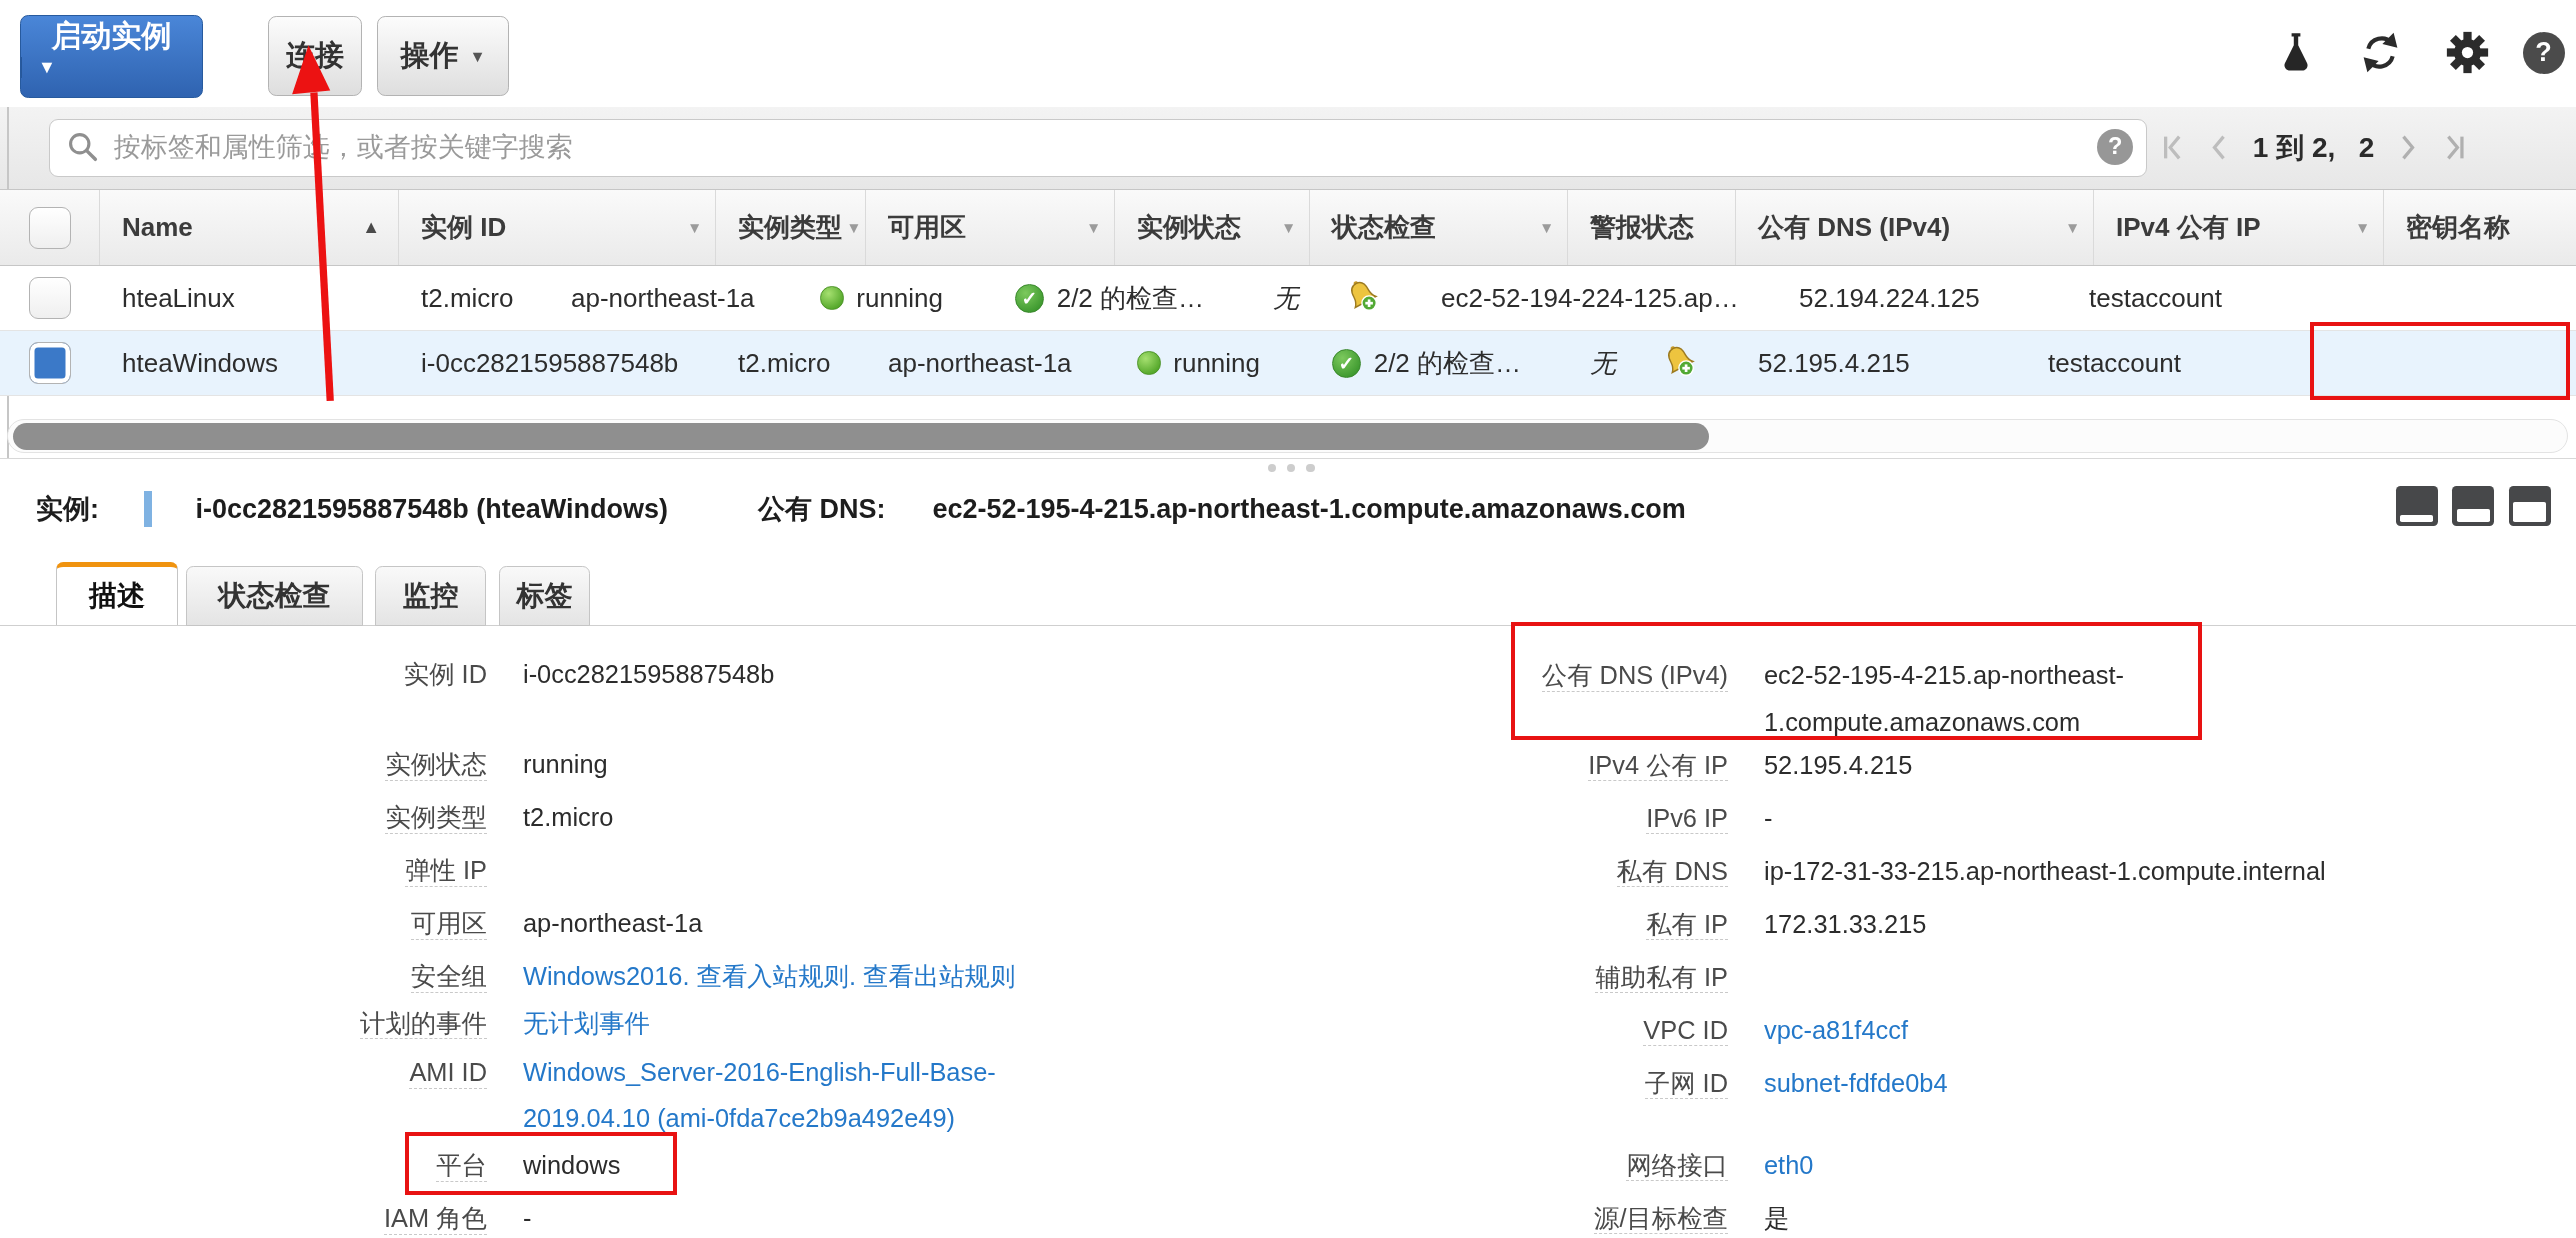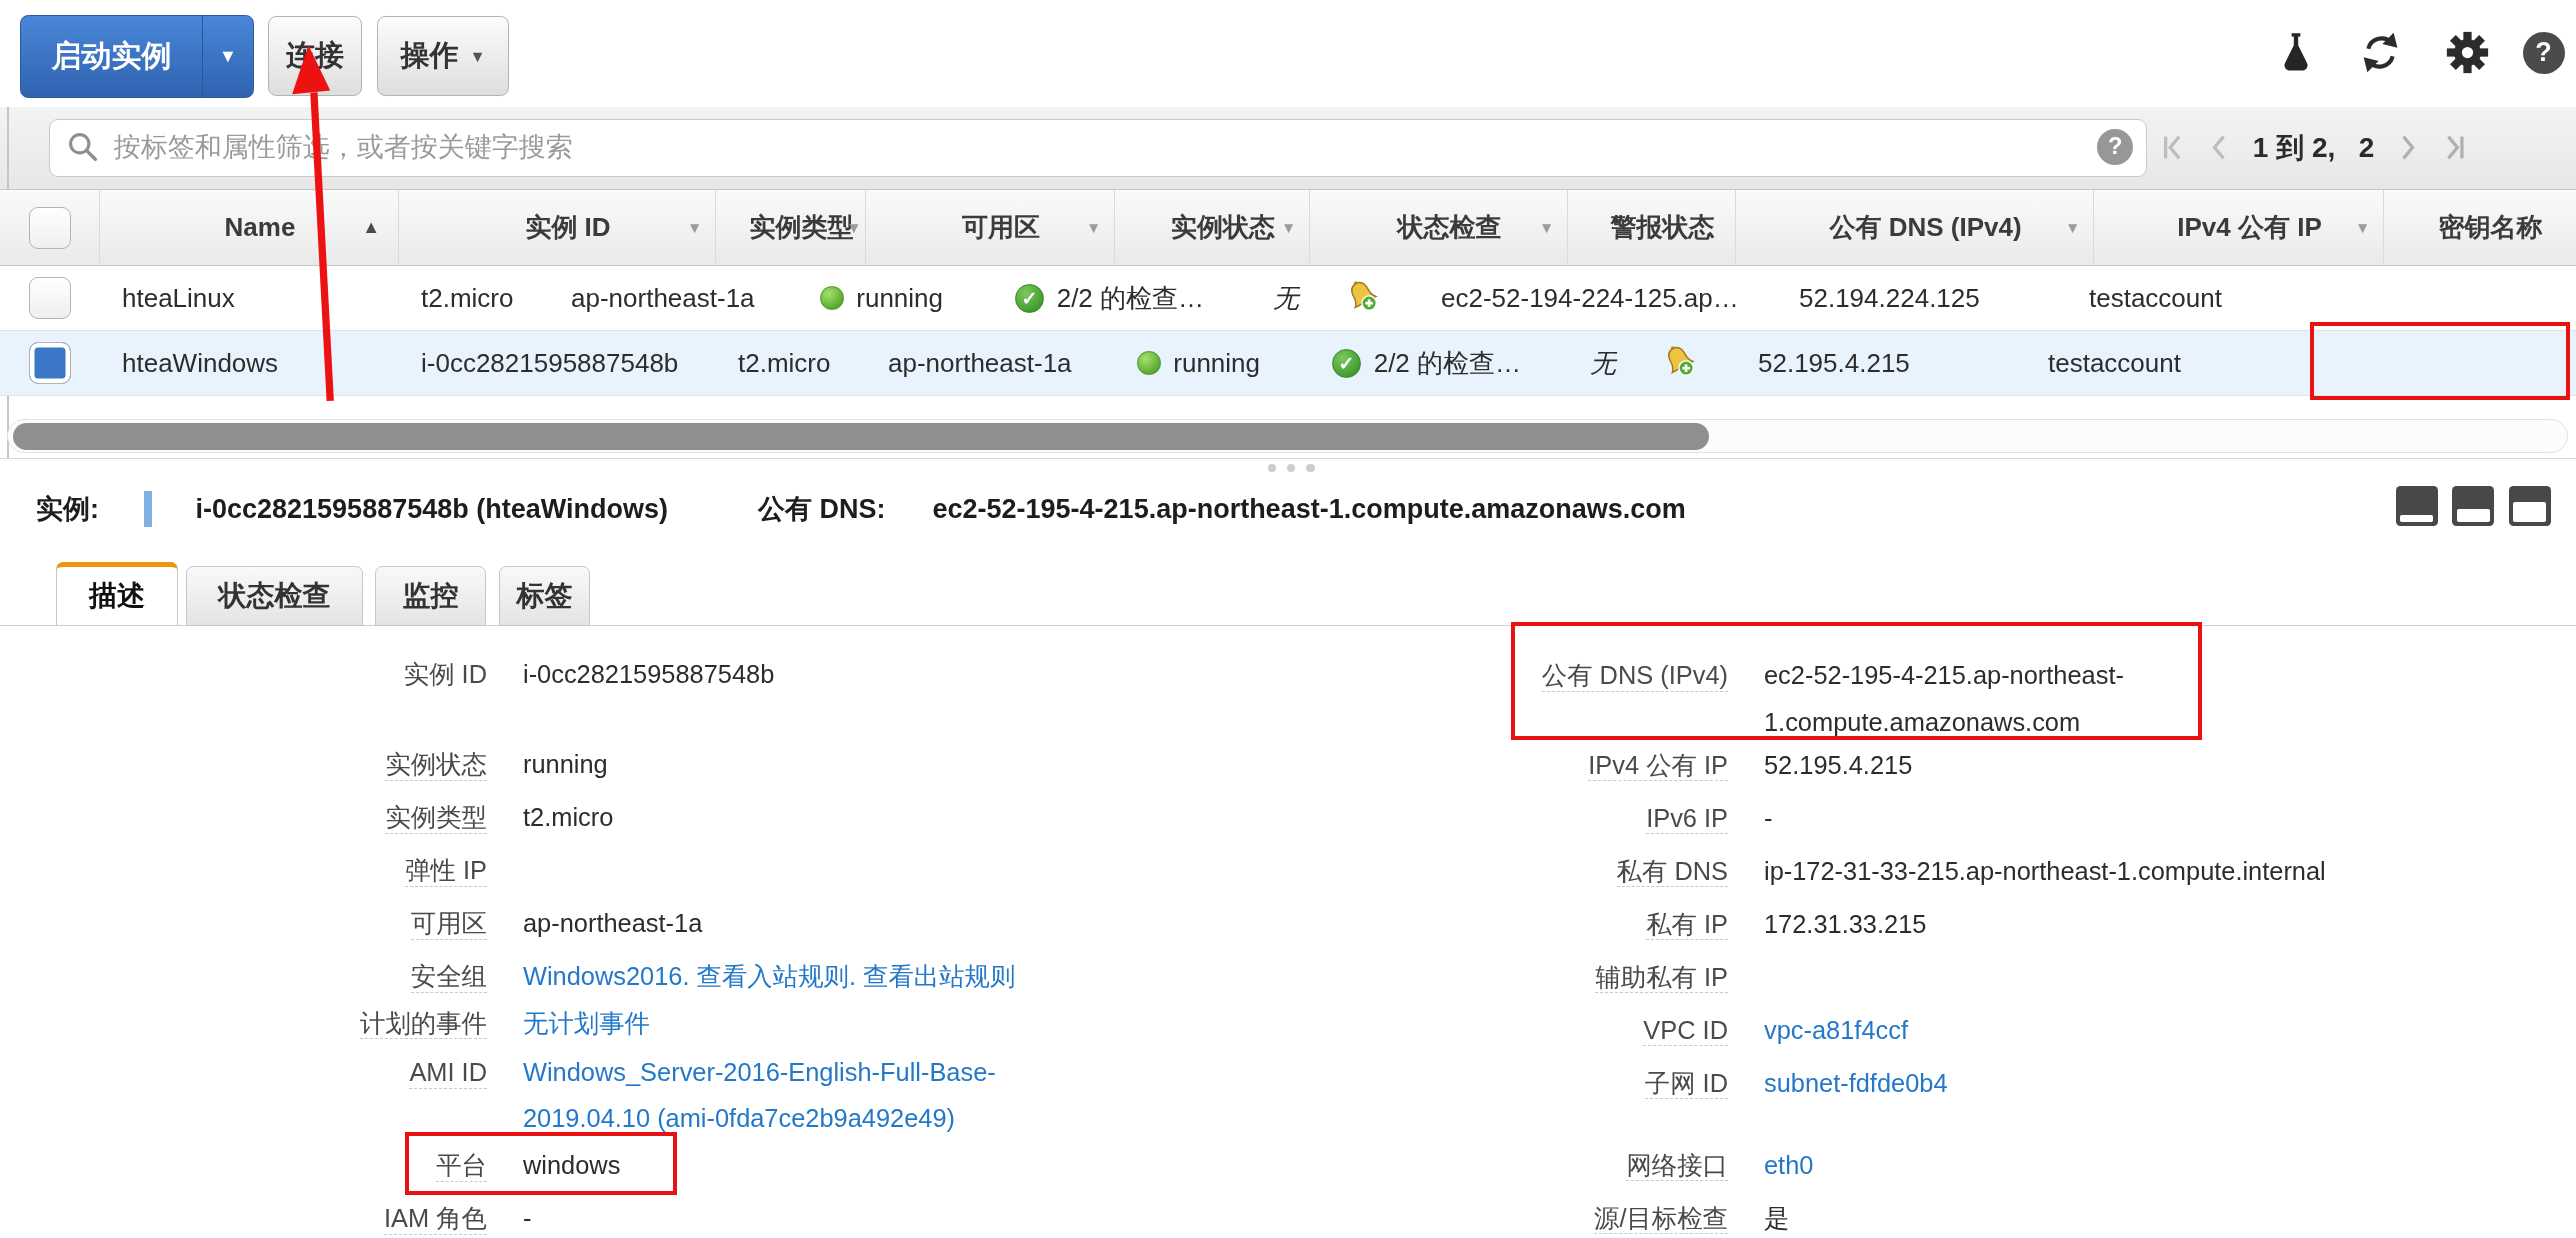--- a/index.html
+++ b/index.html
@@ -11,21 +11,21 @@
   .abs { position:absolute; }
 
   
   .toolbar { left:0; top:0; width:2576px; height:107px; background:#fff; }
   .btn { display:flex; align-items:center; justify-content:center;
          border:0.9px solid #b3b3b3; border-radius:8.2px;
          background:linear-gradient(#fcfcfc,#dedede);
          font-weight:bold; font-size:29px; color:#333; cursor:pointer; }
   .btn-launch { left:20px; top:14.5px; height:83px; display:flex; border-radius:8.2px;
                 overflow:hidden; border:0.9px solid #275a9e;
-                background:linear-gradient(#4a86d8,#2f63b0); }
+                background:linear-gradient(#4a86d8,#2f63b0);flex-direction:column; }
   .btn-launch .main { width:181px; display:flex; align-items:center; justify-content:center;
                       color:#fff; font-weight:bold; font-size:30px; }
   .btn-launch .caret { width:51px; display:flex; align-items:center; justify-content:center;
                        border-left:0.9px solid #27589b; color:#fff; font-size:18px; }
   .btn-connect { left:268px; top:16.3px; height:80px; width:94px; }
   .btn-actions { left:377px; top:16.3px; height:80px; width:132px; gap:11px; }
   .btn-actions .dd { font-size:16.3px; color:#555; }
 
   .top-icon { top:29px; width:47px; height:47px; display:flex; align-items:center; justify-content:center; }
   .icon-help-circle { width:42px; height:42px; border-radius:50%; background:#4b4b4b; color:#fff;
@@ -48,21 +48,21 @@
            align-items:center; gap:23.6px; }
   .pager .txt { font-weight:bold; font-size:28px; color:#2b2b2b; }
   .pager svg { display:block; }
 
   
   .grid { left:0; top:189px; width:2576px; }
   .gr { display:flex; width:2576px; }
   .ghead { height:77px; background:linear-gradient(#fafafa,#eaeaea);
            border-top:0.9px solid #c6c6c6; border-bottom:0.9px solid #c6c6c6; }
   .hc, .dc { display:flex; align-items:center; padding-left:22px; position:relative; }
-  .hc { font-weight:bold; font-size:26px; color:#3b3b3b; border-right:0.9px solid #dadada;justify-content:center; }
+  .hc { font-weight:bold; font-size:26px; color:#3b3b3b; border-right:0.9px solid #dadada; }
   .hc:last-child { border-right:none; }
   .c0{width:100px;justify-content:center;padding-left:0;}
   .c1{width:299px;} .c2{width:317px;} .c3{width:150px;} .c4{width:249px;}
   .c5{width:195px;} .c6{width:258px;} .c7{width:168px;} .c8{width:358px;}
   .c9{width:290px;} .c10{width:191px;}
   .sort-asc { position:absolute; right:18px; font-size:18px; color:#4a4a4a; }
   .menu-arrow { position:absolute; right:12.7px; font-size:15.4px; color:#9b9b9b; }
   .grow { height:65px; font-size:26px; color:#2d2d2d; border-bottom:0.9px solid #e4e4e4; background:#fff; }
   .grow.selected { background:#e8f3fd; }
   .cb { width:42px; height:42px; border:1.8px solid #b3b3b3; border-radius:9px;

